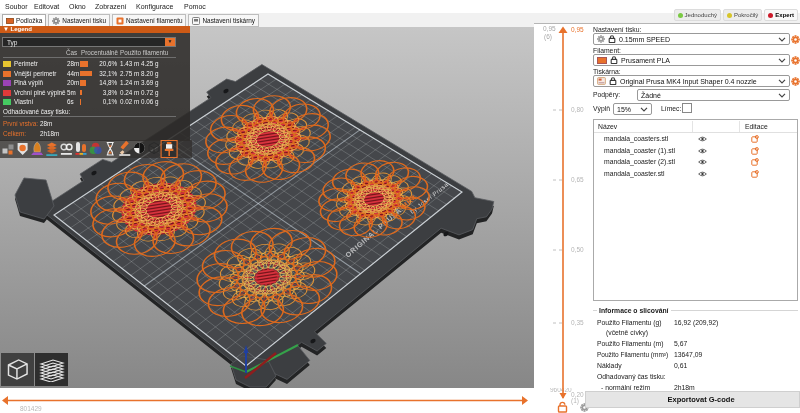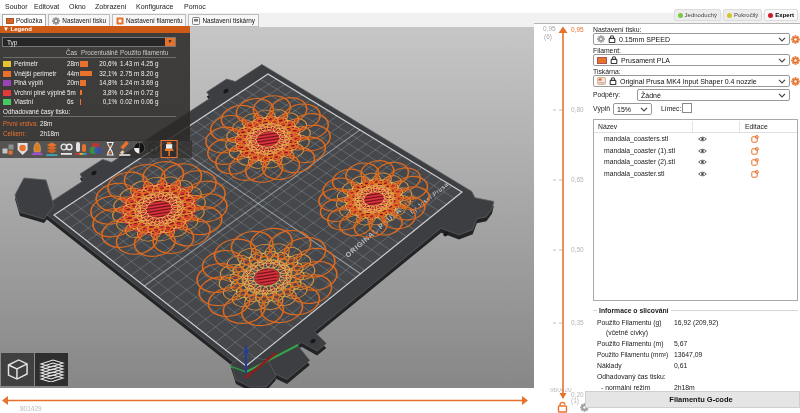--- a/index.html
+++ b/index.html
@@ -992,12 +992,12 @@
 <div class="il" style="left:82px;top:316px;">5,67</div>
 <div class="il" style="left:5px;top:327px;font-size:6.5px;">Použito Filamentu (mm³)</div>
 <div class="il" style="left:82px;top:327px;">13647,09</div>
 <div class="il" style="left:5px;top:338px;">Náklady</div>
 <div class="il" style="left:82px;top:338px;">0,61</div>
 <div class="il" style="left:5px;top:349px;">Odhadovaný čas tisku:</div>
 <div class="il" style="left:9px;top:360px;">- normální režim</div>
 <div class="il" style="left:82px;top:360px;">2h18m</div>
 </div>
 <div class="abs" style="left:585px;top:391px;width:215px;height:17px;background:#e5e5e5;border:1px solid #cfcfcf;
- display:flex;align-items:center;justify-content:center;font-size:7.5px;font-weight:bold;color:#111;padding-left:17px;">Filamentu G-code</div>
+ display:flex;align-items:center;justify-content:center;font-size:7.5px;font-weight:bold;color:#111;padding-left:17px;">Exportovat G-code</div>
 </body></html>

